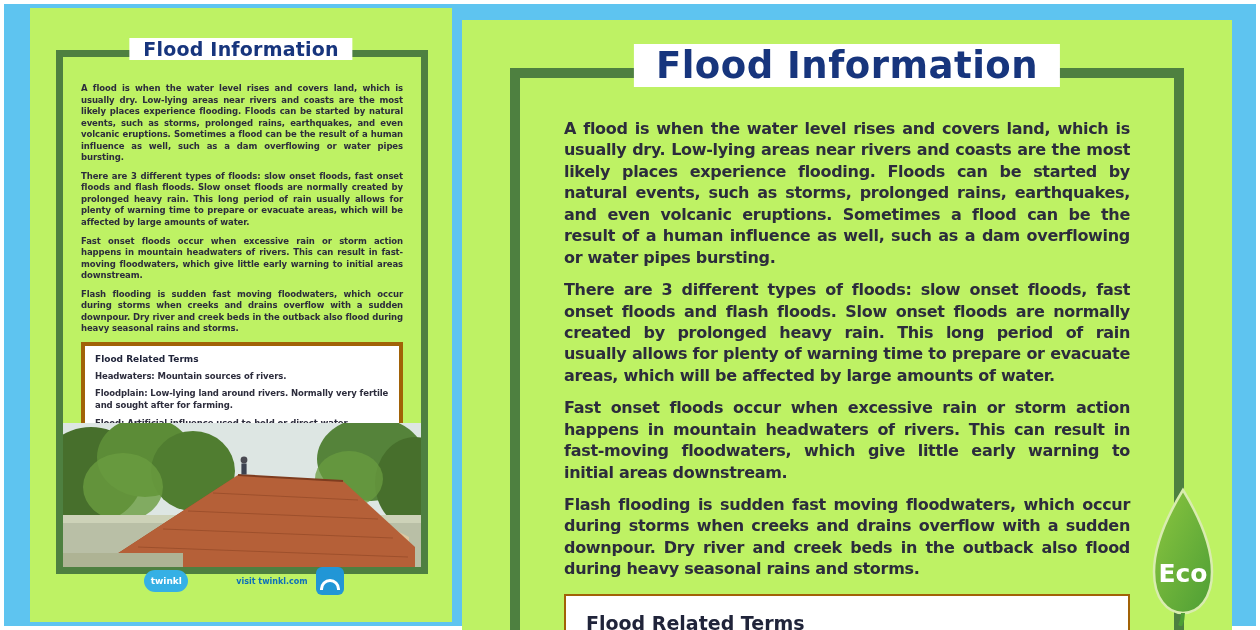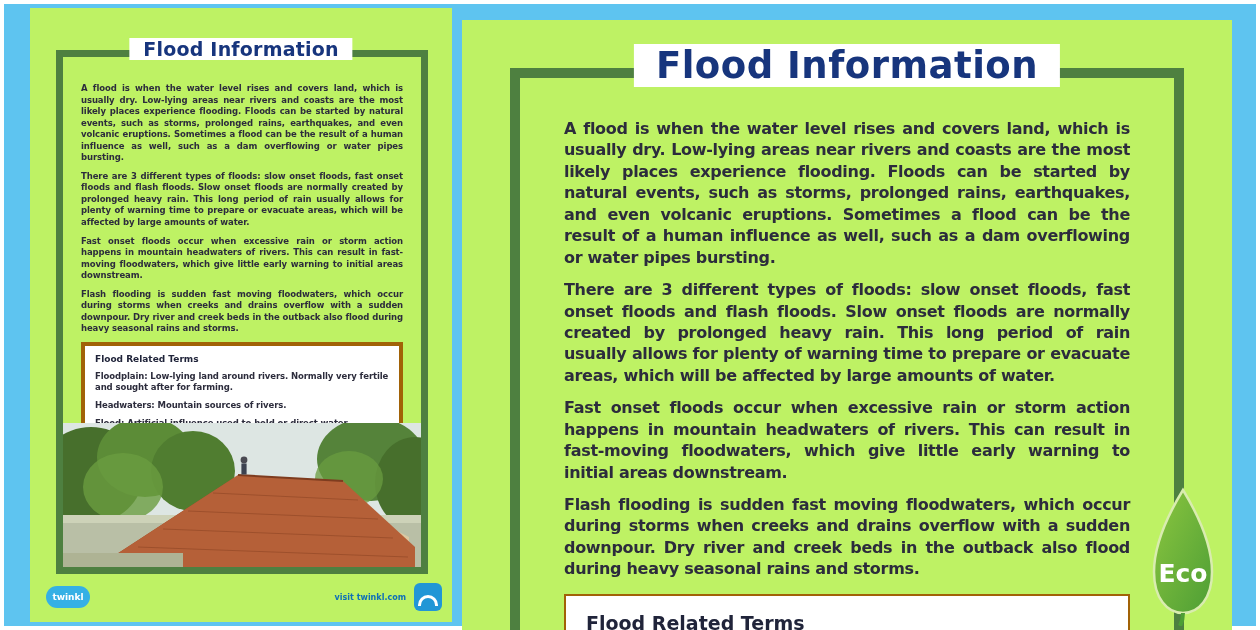--- a/index.html
+++ b/index.html
@@ -35,22 +35,22 @@
   .terms-left .terms-heading{
     font-size:9px;font-weight:bold;color:#20243a;margin-bottom:7px;
   }
   .terms-left p.term-line{margin:0 0 6px 0;text-align:left;}
   .term-line strong{font-weight:bold;}
   .illustration{
     position:absolute;left:0;right:0;bottom:0;height:144px;overflow:hidden;
   }
   .illustration svg{display:block;width:100%;height:100%;}
   .footer-left{
-    position:absolute;left:16px;right:10px;bottom:10px;height:30px;
-    display:flex;align-items:center;justify-content:space-between;
+    position:absolute;left:16px;right:10px;bottom:26px;height:30px;
+    display:flex;align-items:center;justify-content:center;
   }
   .twinkl-logo{
     width:44px;height:22px;border-radius:11px;background:#35b0e5;
     display:flex;align-items:center;justify-content:center;
     color:#ffffff;font-size:9px;font-weight:bold;cursor:pointer;
   }
   .footer-right{display:flex;align-items:center;margin-left:48px;}
   .visit-link{
     color:#0e6fb8;font-size:8px;font-weight:bold;margin-right:8px;cursor:pointer;
   }
@@ -102,22 +102,22 @@
   <section class="page page-left">
     <h2 class="title-left">Flood Information</h2>
     <div class="frame-left">
       <div class="content-left">
         <p>A flood is when the water level rises and covers land, which is usually dry. Low-lying areas near rivers and coasts are the most likely places experience flooding. Floods can be started by natural events, such as storms, prolonged rains, earthquakes, and even volcanic eruptions. Sometimes a flood can be the result of a human influence as well, such as a dam overflowing or water pipes bursting.</p>
         <p>There are 3 different types of floods: slow onset floods, fast onset floods and flash floods. Slow onset floods are normally created by prolonged heavy rain. This long period of rain usually allows for plenty of warning time to prepare or evacuate areas, which will be affected by large amounts of water.</p>
         <p>Fast onset floods occur when excessive rain or storm action happens in mountain headwaters of rivers. This can result in fast-moving floodwaters, which give little early warning to initial areas downstream.</p>
         <p>Flash flooding is sudden fast moving floodwaters, which occur during storms when creeks and drains overflow with a sudden downpour. Dry river and creek beds in the outback also flood during heavy seasonal rains and storms.</p>
         <div class="terms-box terms-left">
           <div class="terms-heading">Flood Related Terms</div>
+          <p class="term-line"><strong>Headwaters:</strong> <span>Mountain sources of rivers.</span></p>
           <p class="term-line"><strong>Floodplain:</strong> <span>Low-lying land around rivers. Normally very fertile and sought after for farming.</span></p>
-          <p class="term-line"><strong>Headwaters:</strong> <span>Mountain sources of rivers.</span></p>
           <p class="term-line"><strong>Flood:</strong> <span>Artificial influence used to hold or direct water.</span></p>
         </div>
       </div>
       <div class="illustration">
         <svg viewBox="0 0 358 144" preserveAspectRatio="none">
           <rect width="358" height="144" fill="#dde6e3"></rect>
 
           <ellipse cx="28" cy="52" rx="52" ry="48" fill="#476f2c"></ellipse>
           <ellipse cx="82" cy="34" rx="48" ry="40" fill="#5c8c37"></ellipse>
           <ellipse cx="130" cy="48" rx="42" ry="40" fill="#507d30"></ellipse>

